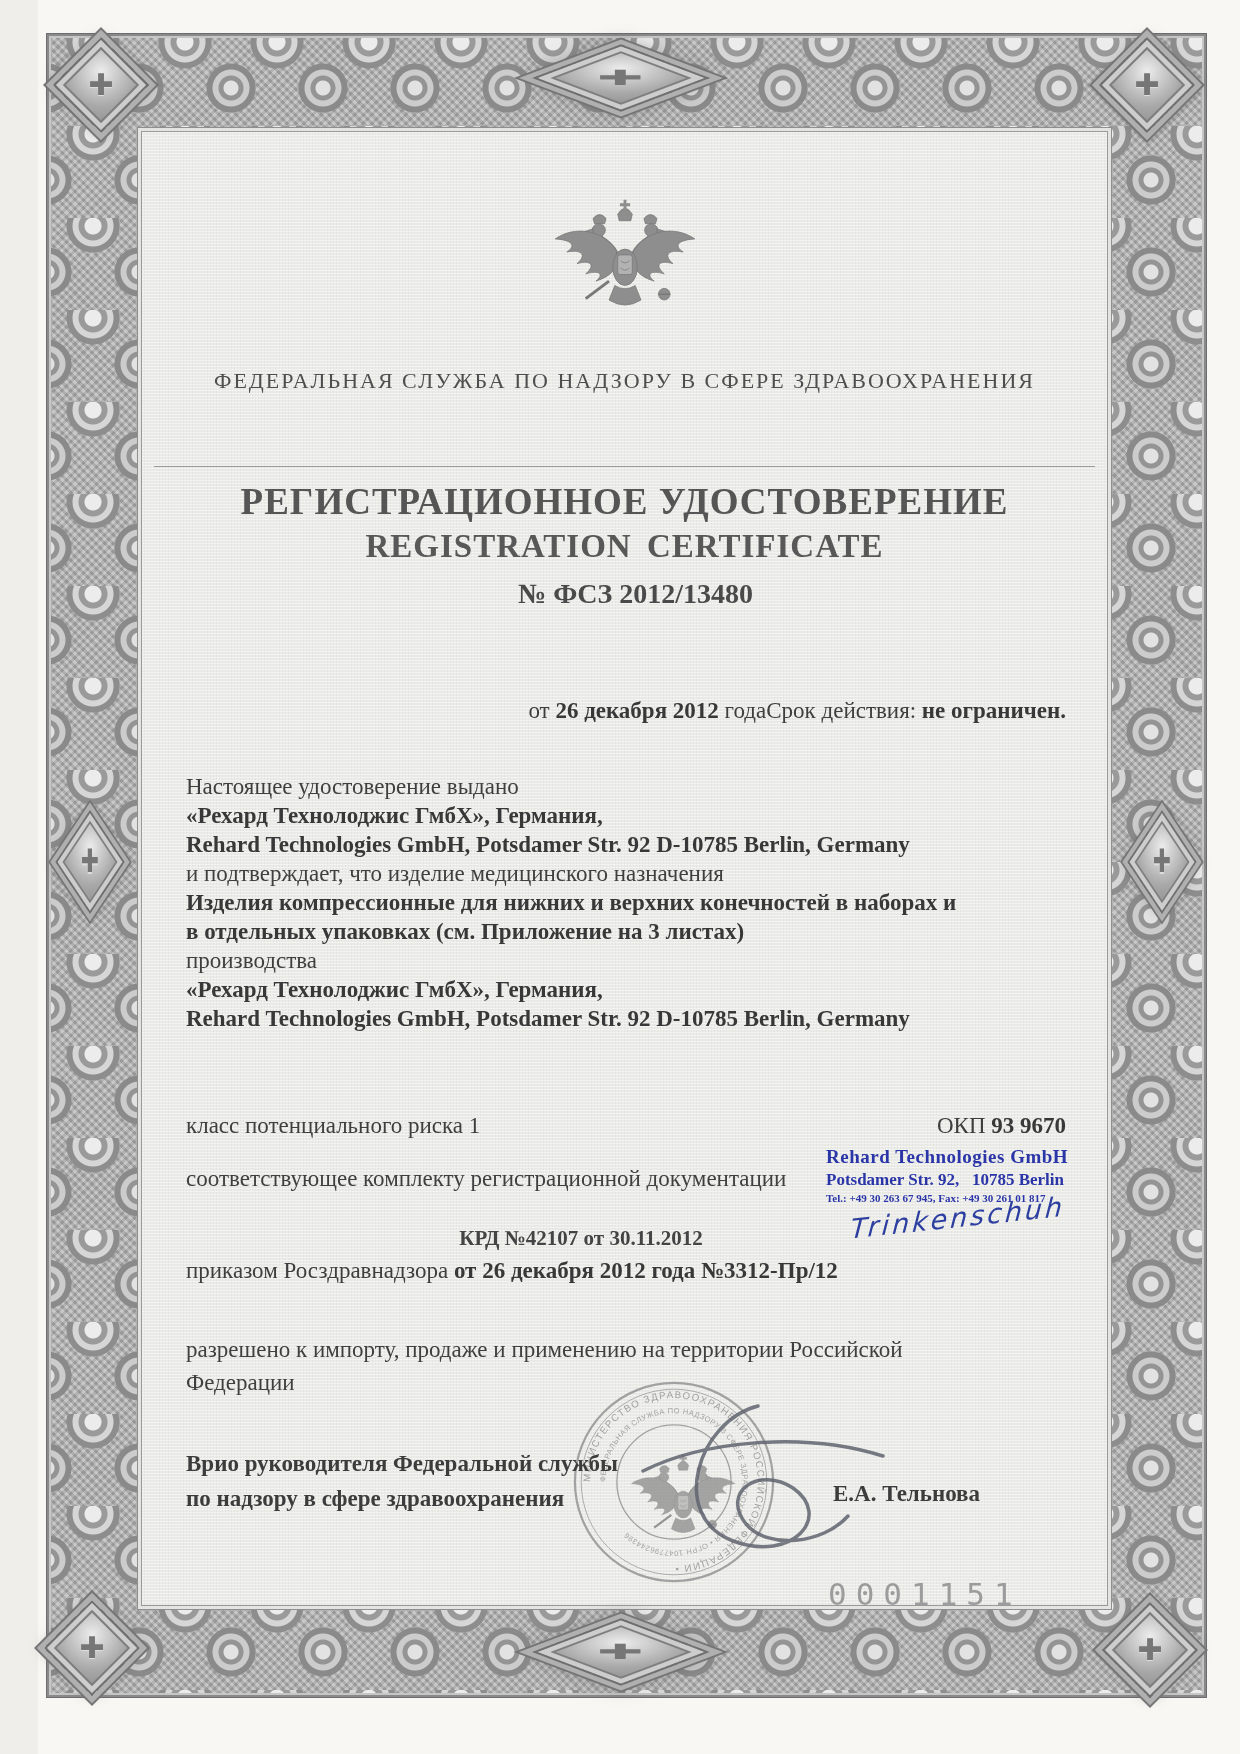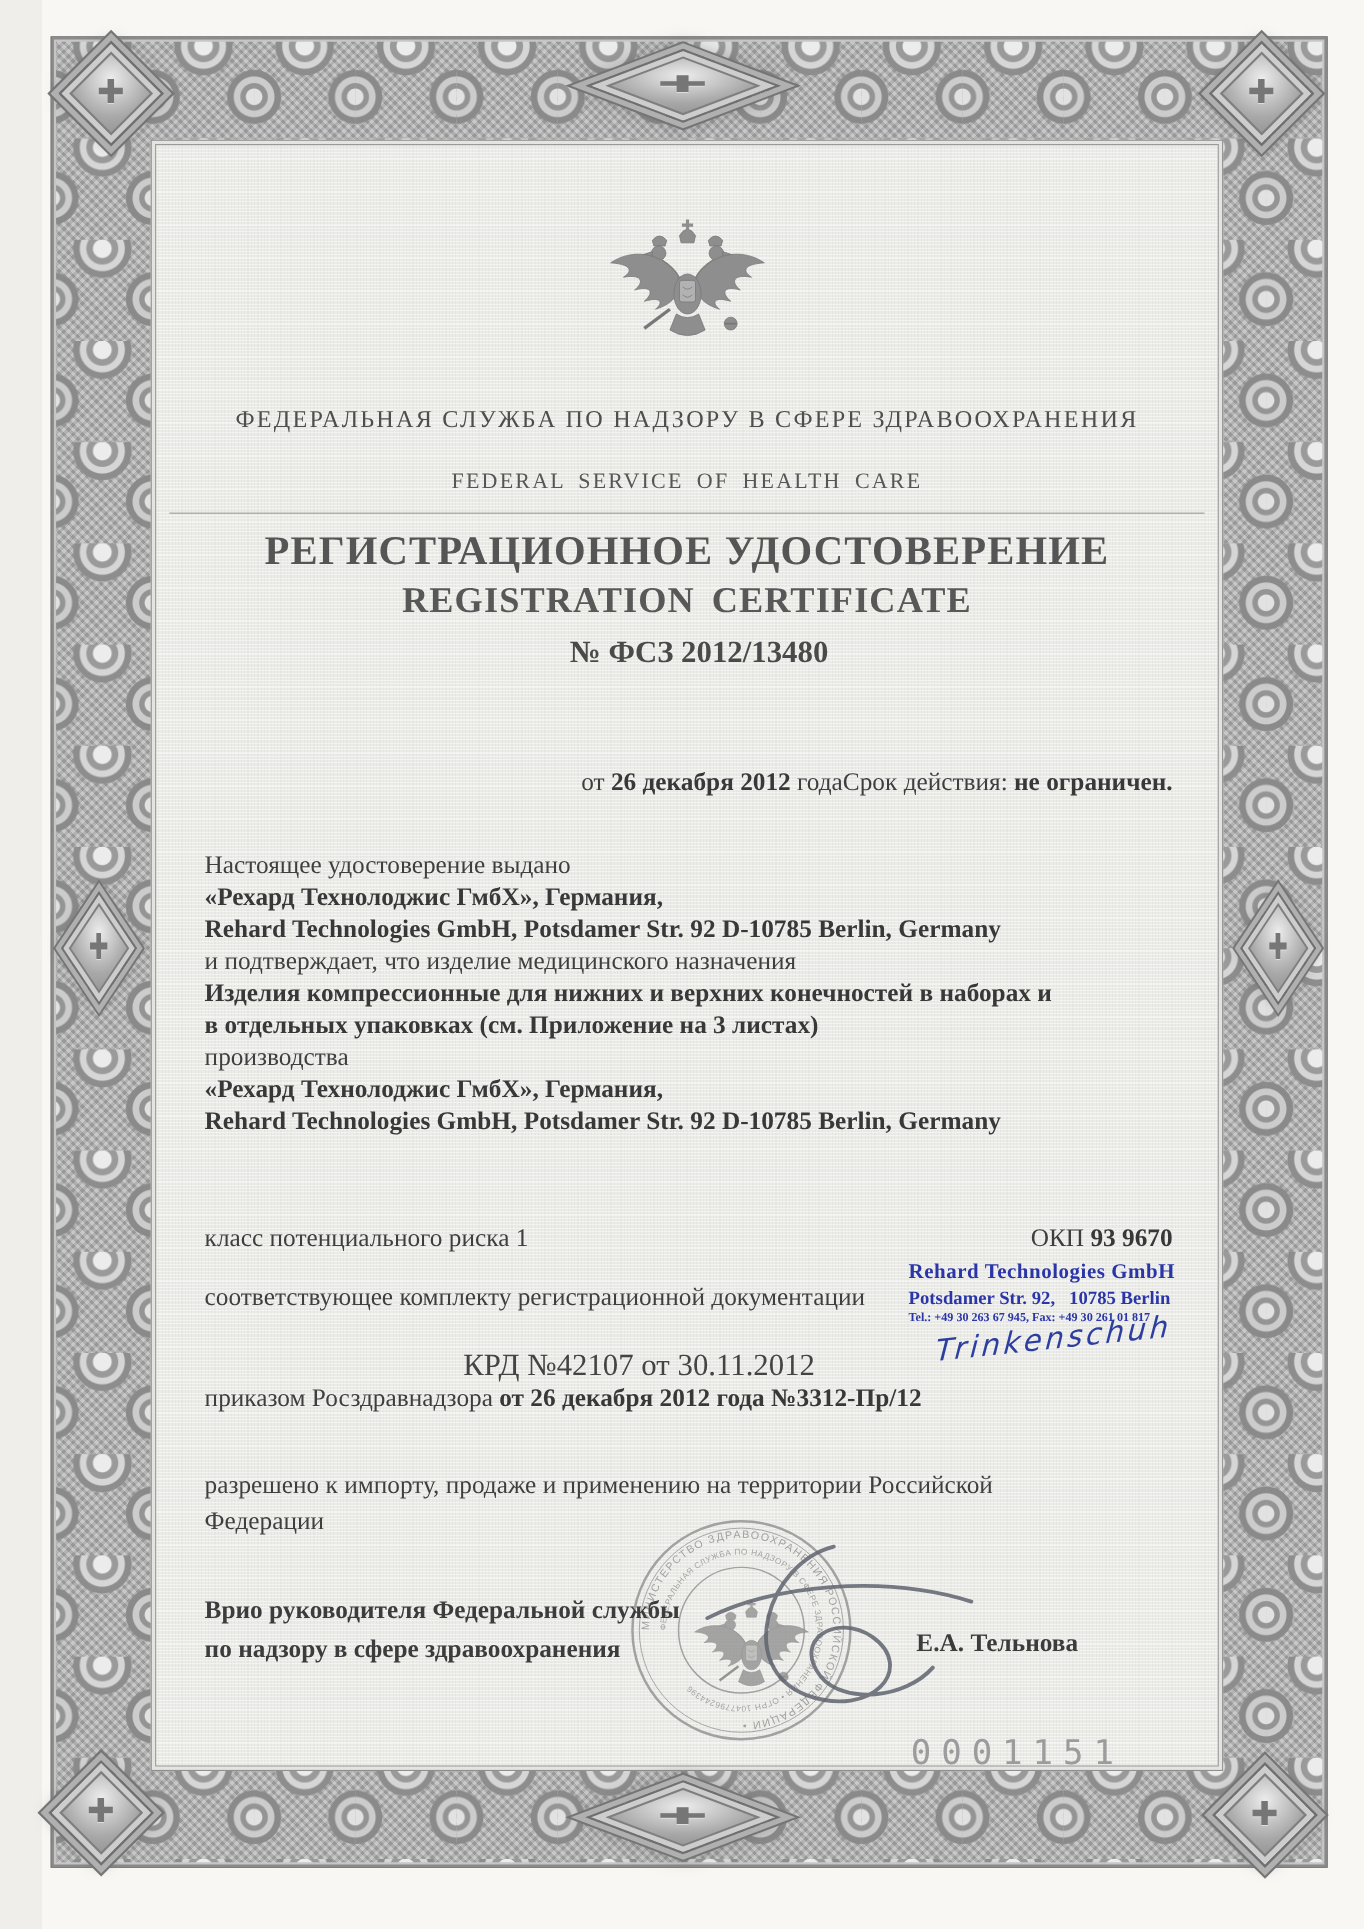--- a/index.html
+++ b/index.html
@@ -50,21 +50,21 @@
   .agency-en{top:299px;font-size:20px;letter-spacing:2px;word-spacing:5px;color:#565656;}
   .divider{top:338px;left:16px;right:16px;border-top:1px solid #9a9a9a;height:0;}
   .title-ru{top:352px;font-size:37px;font-weight:bold;letter-spacing:1px;color:#555;}
   .title-en{top:400px;font-size:33px;font-weight:bold;letter-spacing:1px;word-spacing:6px;color:#585858;}
   .cert-no{top:450px;font-size:28px;font-weight:bold;color:#4a4a4a;padding-left:11px;}
   .daterow{top:570px;left:48px;width:880px;display:flex;justify-content:flex-end;font-size:23px;color:#3e3e3e;}
   b{font-weight:bold;color:#383838;}
   .bodytext{top:644px;left:48px;width:900px;font-size:23px;line-height:29px;color:#3f3f3f;}
   .riskrow{top:985px;left:48px;width:880px;display:flex;justify-content:space-between;font-size:23px;color:#3e3e3e;}
   .docline{top:1038px;left:48px;font-size:23px;color:#3f3f3f;}
-  .krd{top:1098px;left:48px;width:790px;text-align:center;font-size:28px;font-weight:normal;color:#444;}
+  .krd{top:1098px;left:48px;width:790px;text-align:center;font-size:21px;font-weight:bold;color:#444;}
   .order{top:1130px;left:48px;font-size:23px;color:#3e3e3e;}
   .perm{top:1205px;left:48px;width:860px;font-size:23px;line-height:33px;color:#3f3f3f;}
   .signoff{top:1318px;left:48px;width:560px;font-size:23px;font-weight:bold;line-height:35px;color:#3c3c3c;z-index:3;}
   .signname{top:1353px;left:695px;font-size:23px;font-weight:bold;color:#3c3c3c;z-index:3;}
   .serial{top:1448px;left:690px;font-family:"DejaVu Sans Mono",monospace;font-size:31px;letter-spacing:9px;color:#9c9c9c;z-index:3;}
 
   
   .bluestamp{top:1018px;left:688px;width:238px;color:#2a35a8;font-family:Liberation Serif, serif;z-index:3;}
   .bluestamp .l1{font-size:19px;font-weight:bold;letter-spacing:.5px;white-space:nowrap;}
   .bluestamp .l2{font-size:17px;font-weight:bold;display:flex;justify-content:space-between;margin-top:2px;}
@@ -151,21 +151,20 @@
           <path d="M104,86 q6,6 12,0 M104,96 q6,6 12,0" fill="none" stroke="#7a7a7a"></path>
         </g>
       </symbol>
     </svg>
 
     <svg class="abs emblem" viewBox="0 0 220 170">
       <use href="#dheagle"></use>
     </svg>
 
     <div class="abs ctr agency-ru">ФЕДЕРАЛЬНАЯ СЛУЖБА ПО НАДЗОРУ В СФЕРЕ ЗДРАВООХРАНЕНИЯ</div>
-    <div class="abs ctr agency-en">FEDERAL SERVICE OF HEALTH CARE</div>
     <div class="abs divider"></div>
     <div class="abs ctr title-ru">РЕГИСТРАЦИОННОЕ УДОСТОВЕРЕНИЕ</div>
     <div class="abs ctr title-en">REGISTRATION CERTIFICATE</div>
     <div class="abs ctr cert-no">№ ФСЗ 2012/13480</div>
 
     <div class="abs daterow">
       <span><span>от </span><b>26 декабря 2012 </b><span>года</span></span>
       <span><span>Срок действия: </span><b>не ограничен.</b></span>
     </div>
 

